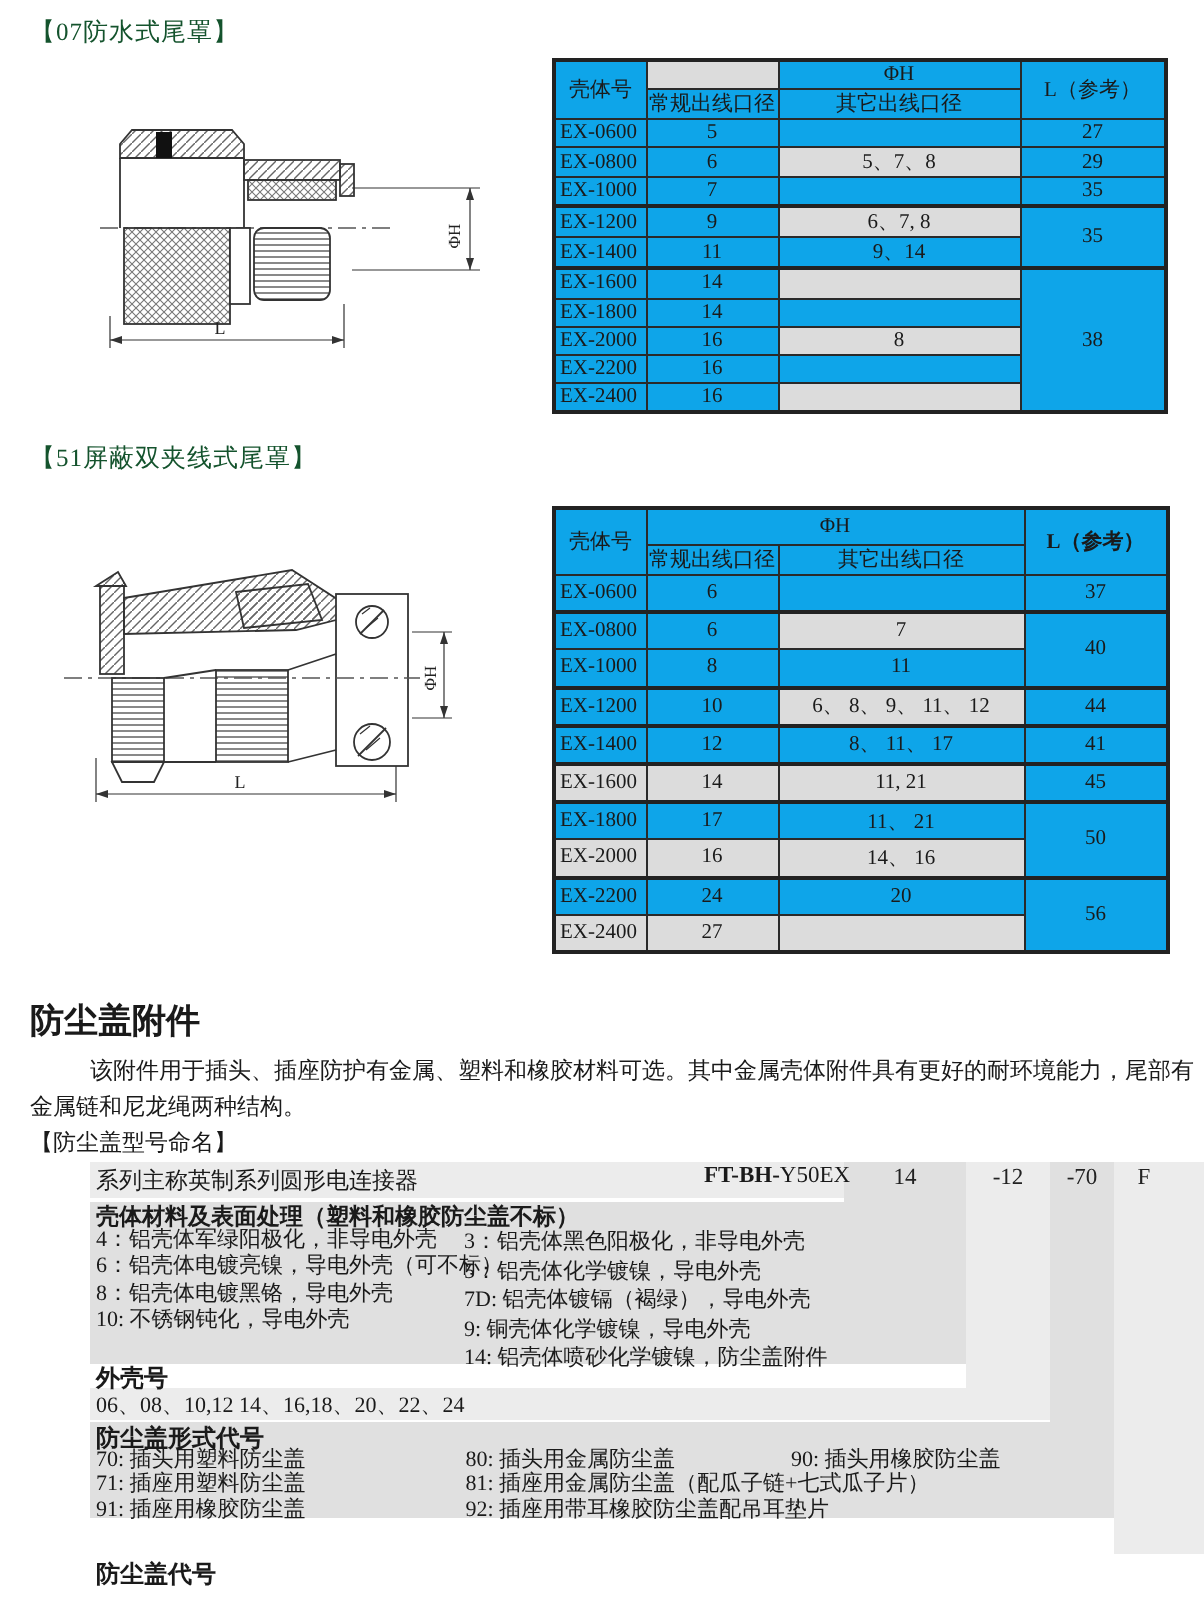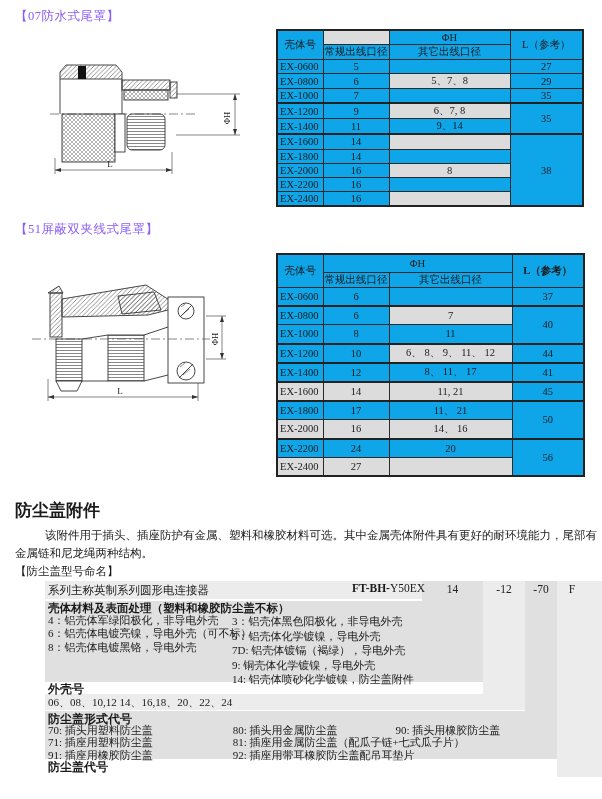--- a/index.html
+++ b/index.html
@@ -1,19 +1,19 @@
 <!DOCTYPE html>
 <html><head>
 <meta charset="utf-8">
 <style>
   html,body{margin:0;padding:0;background:#fff;}
   body{font-family:"Liberation Serif",serif;color:#1a1a1a;}
   .canvas{position:relative;width:602px;height:799px;background:#ffffff;overflow:hidden;}
   .abs{position:absolute;}
-  .sec-title{font-size:12.5px;color:#8b5cf6;letter-spacing:.5px;}
+  .sec-title{font-size:12.5px;color:#14532d;letter-spacing:.5px;}
   .bold-sans{font-family:"Liberation Sans",sans-serif;font-weight:bold;}
   
   .dtable{position:absolute;border-collapse:collapse;table-layout:fixed;background:#0ea5e9;border:2px solid #222;}
   .dtable th,.dtable td{border:1px solid #2a2a2a;font-weight:normal;font-size:10.5px;
       text-align:center;padding:0;overflow:hidden;white-space:nowrap;vertical-align:middle;}
   .dtable .shell{text-align:left;padding-left:2px;}
   .dtable .shade{background:#dcdcdc;}
   .dtable .boldc{font-weight:bold;}
   .dtable tr.tt td{border-top:2px solid #222;}
   #table1{left:276px;top:29px;}
@@ -45,21 +45,21 @@
   .code .ser{margin-left:0;font-family:Liberation Serif, serif;}
   .mat-header{left:48px;top:601px;font-size:11.5px;}
   .mat-left{left:48px;top:614px;font-size:11px;line-height:13.4px;}
   .mat-right{left:232px;top:614px;font-size:11px;line-height:14.5px;}
   .shell-header{left:48px;top:681px;font-size:12px;}
   .shell-values{left:48px;top:695px;font-size:11px;}
   .form-header{left:48px;top:711px;font-size:12px;}
   .form-rows{left:48px;top:724px;font-size:11px;line-height:12.4px;}
   .fs1{display:inline-block;width:182px;}
   .fs2{display:inline-block;width:160px;}
-  .cover-header{left:48px;top:759px;font-size:12px;}
+  .cover-header{left:48px;top:779px;font-size:12px;}
   svg text{font-family:"Liberation Serif",serif;fill:#222;}
 </style>
 </head>
 <body>
 
 <div class="canvas">
 
   <div class="abs sec-title" style="left:15px;top:8px;">【07防水式尾罩】</div>
 
   <svg class="abs" style="left:48px;top:58px;" width="200" height="125" viewBox="0 0 200 125">
@@ -321,20 +321,21 @@
   <div class="seg" style="left:422px;width:61px;">14</div>
   <div class="seg" style="left:483px;width:42px;">-12</div>
   <div class="seg" style="left:525px;width:32px;">-70</div>
   <div class="seg" style="left:557px;width:30px;">F</div>
 
   <div class="txt mat-header bold-sans">壳体材料及表面处理（塑料和橡胶防尘盖不标）</div>
   <div class="txt mat-left">
       <div>4：铝壳体军绿阳极化，非导电外壳</div>
       <div>6：铝壳体电镀亮镍，导电外壳（可不标）</div>
       <div>8：铝壳体电镀黑铬，导电外壳</div>
+      <div>10: 不锈钢钝化，导电外壳</div>
     </div>
   <div class="txt mat-right">
       <div>3：铝壳体黑色阳极化，非导电外壳</div>
       <div>5：铝壳体化学镀镍，导电外壳</div>
       <div>7D: 铝壳体镀镉（褐绿），导电外壳</div>
       <div>9: 铜壳体化学镀镍，导电外壳</div>
       <div>14: 铝壳体喷砂化学镀镍，防尘盖附件</div>
     </div>
 
   <div class="txt shell-header bold-sans">外壳号</div>

